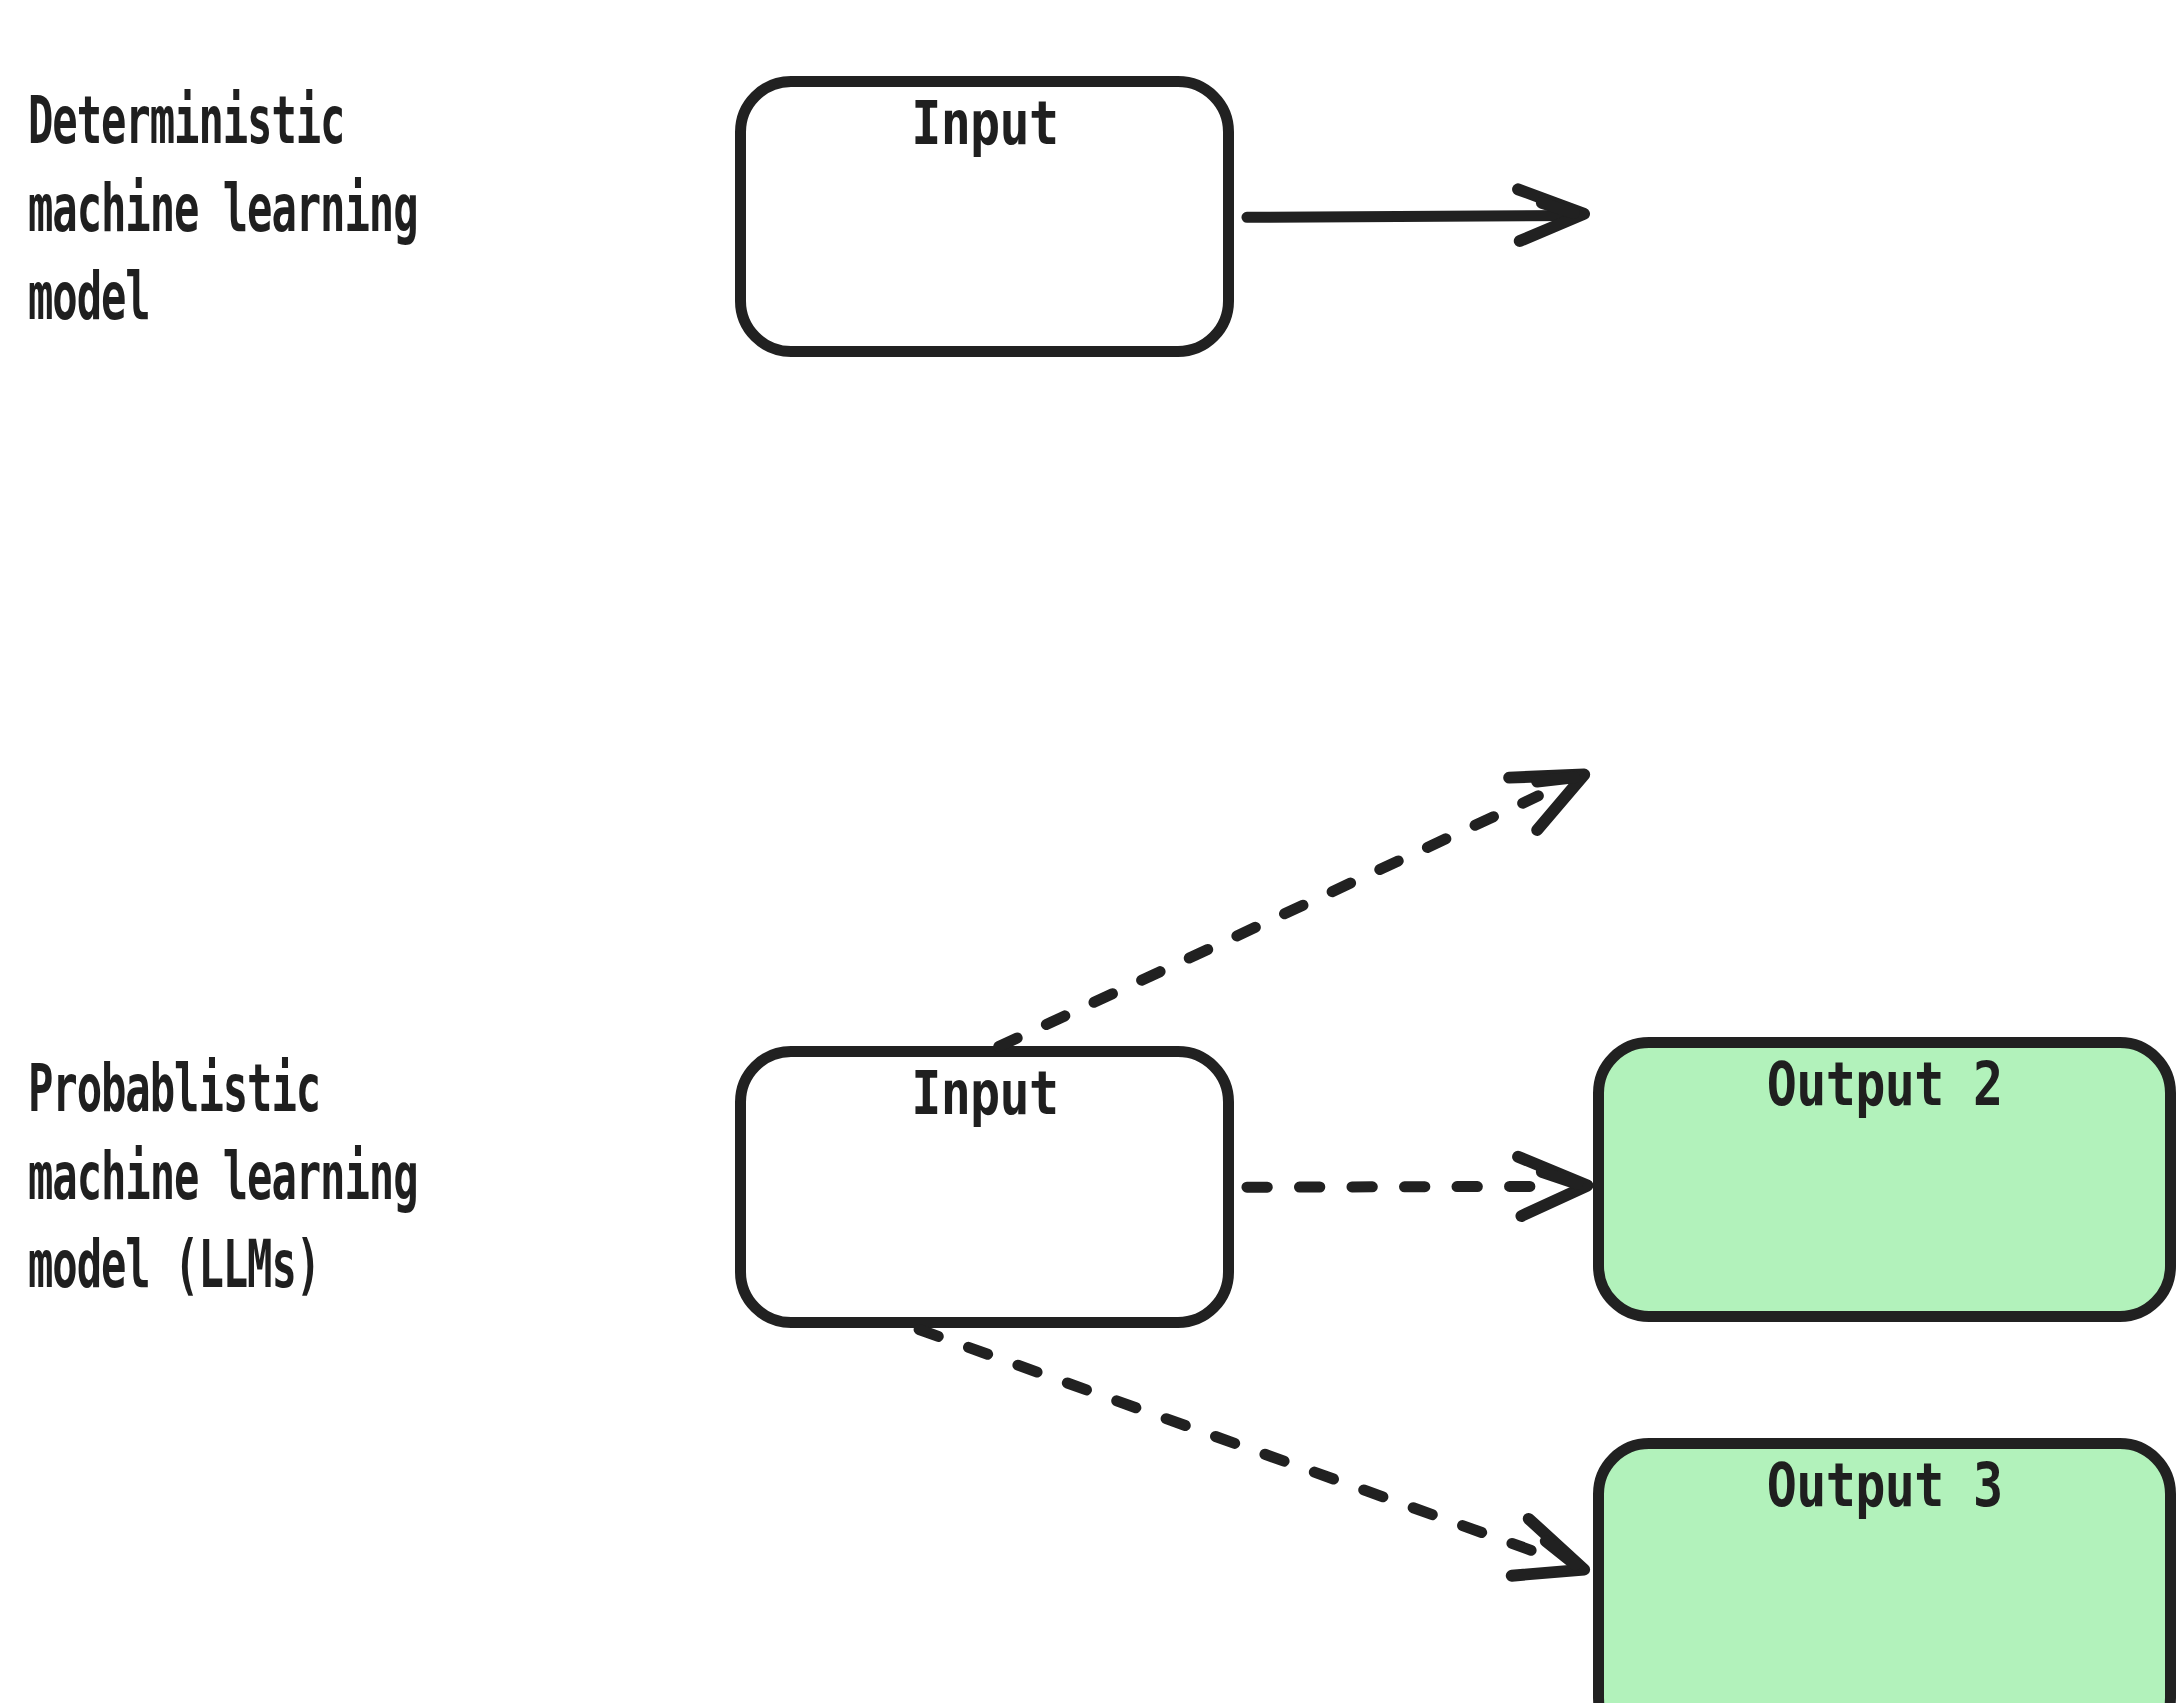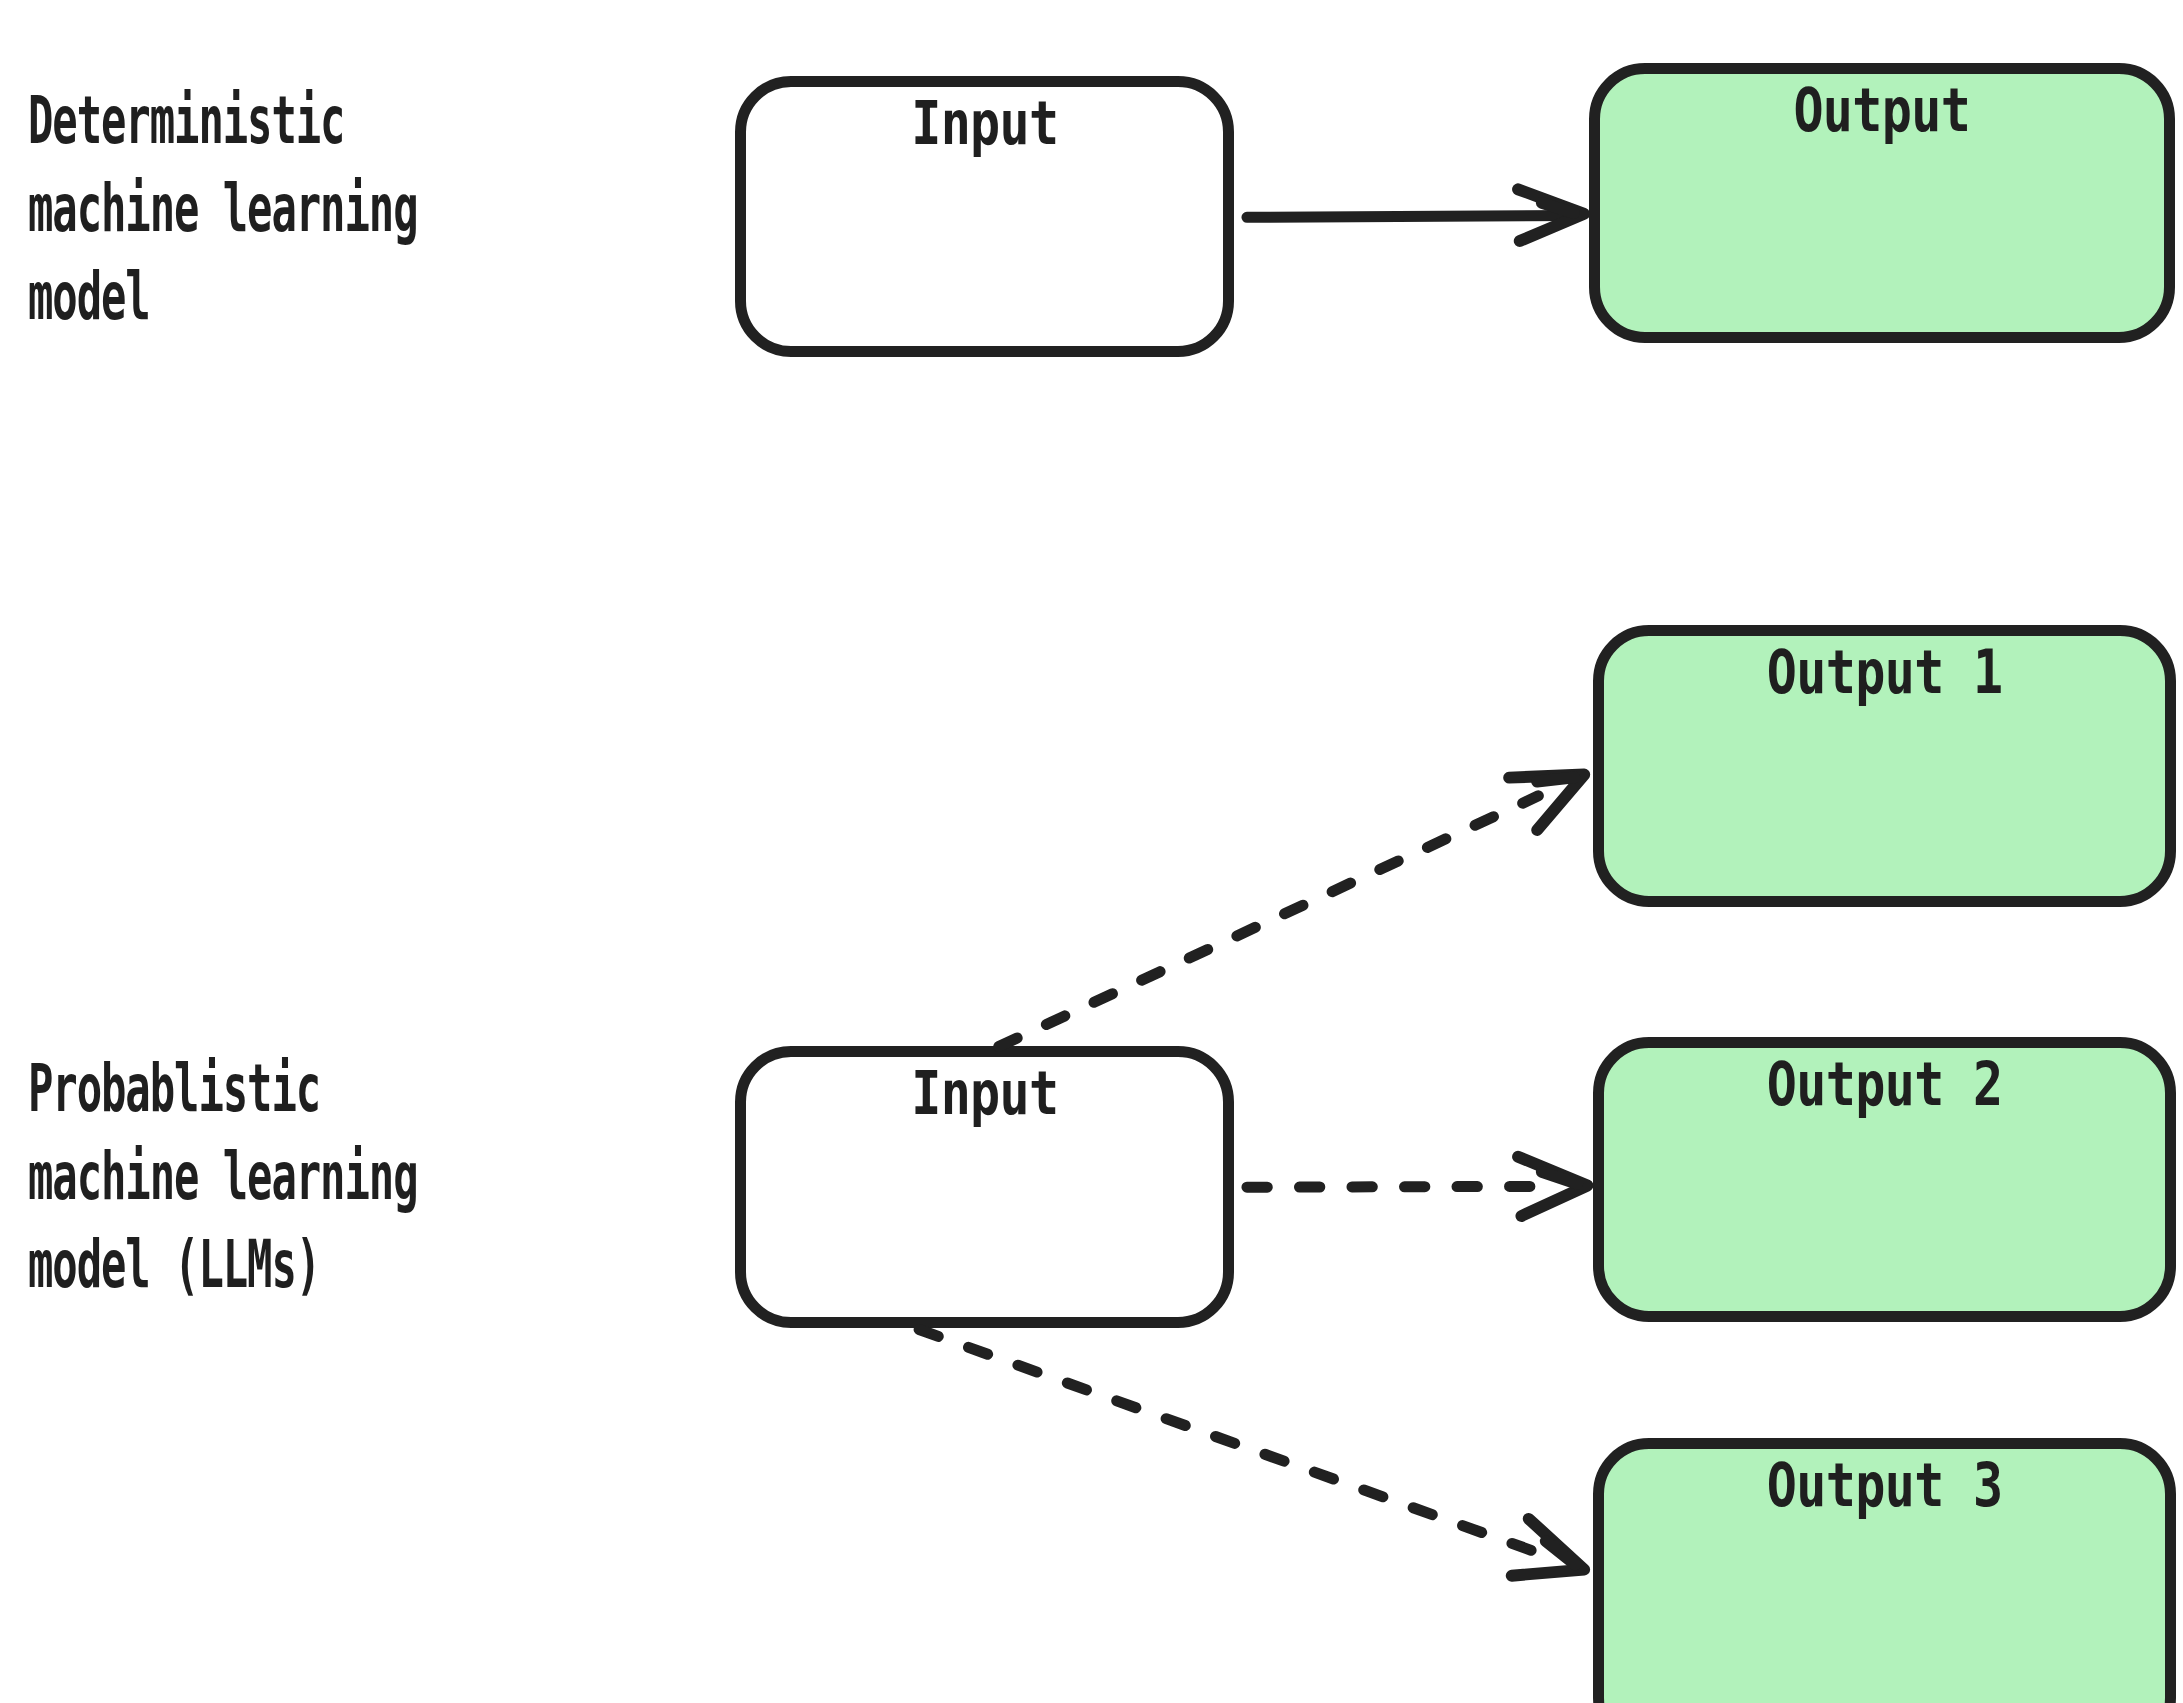--- a/index.html
+++ b/index.html
@@ -67,29 +67,23 @@
 
   <div class="side-label" id="label-probablistic">
     <div>Probablistic</div>
     <div>machine learning</div>
     <div>model (LLMs)</div>
   </div>
 
   <div class="node" id="node-input-top">
     <span class="node-label">Input</span>
   </div>
-  <div class="node green" id="node-output-top">
-    <span class="node-label">Output</span>
-  </div>
 
   <div class="node" id="node-input-bottom">
     <span class="node-label">Input</span>
-  </div>
-  <div class="node green" id="node-output-1">
-    <span class="node-label">Output 1</span>
   </div>
   <div class="node green" id="node-output-2">
     <span class="node-label">Output 2</span>
   </div>
   <div class="node green" id="node-output-3">
     <span class="node-label">Output 3</span>
   </div>
 
   <svg class="arrows" viewBox="0 0 2577 2011">
 

